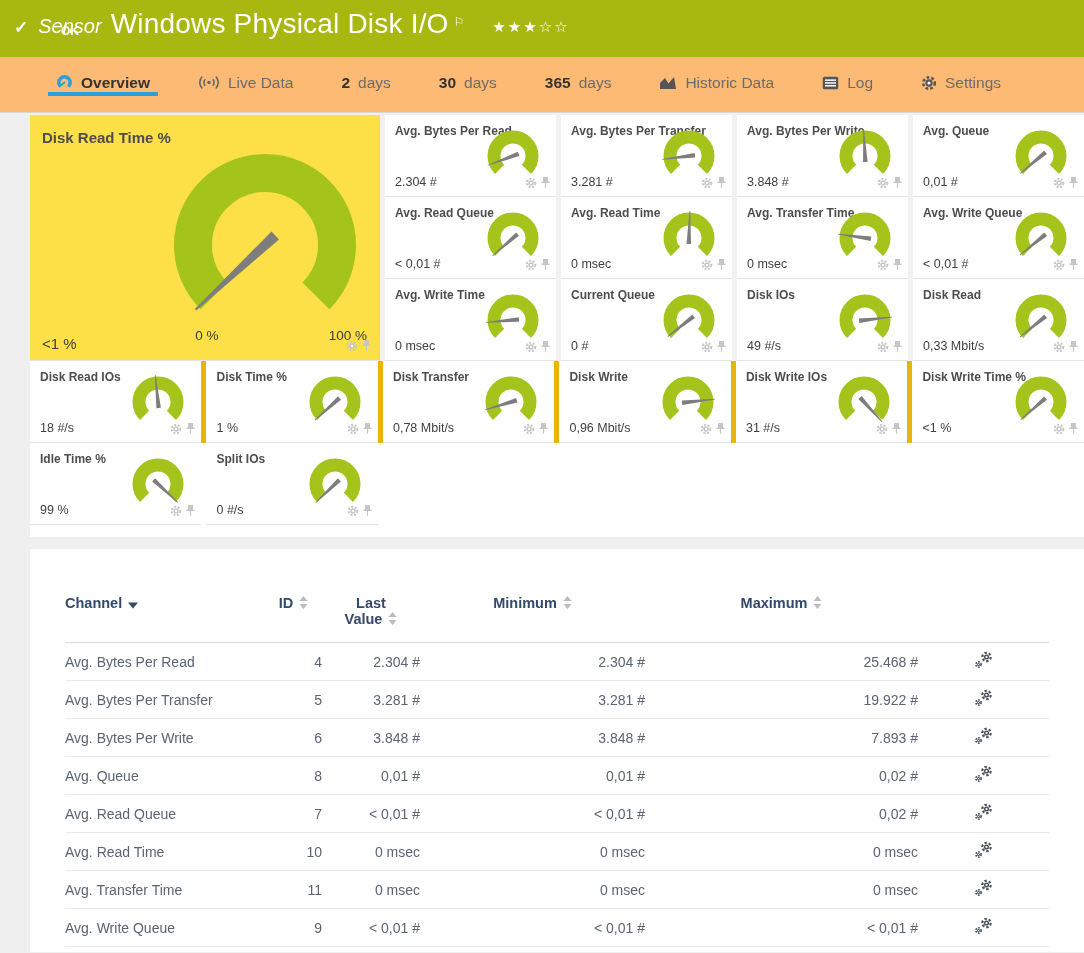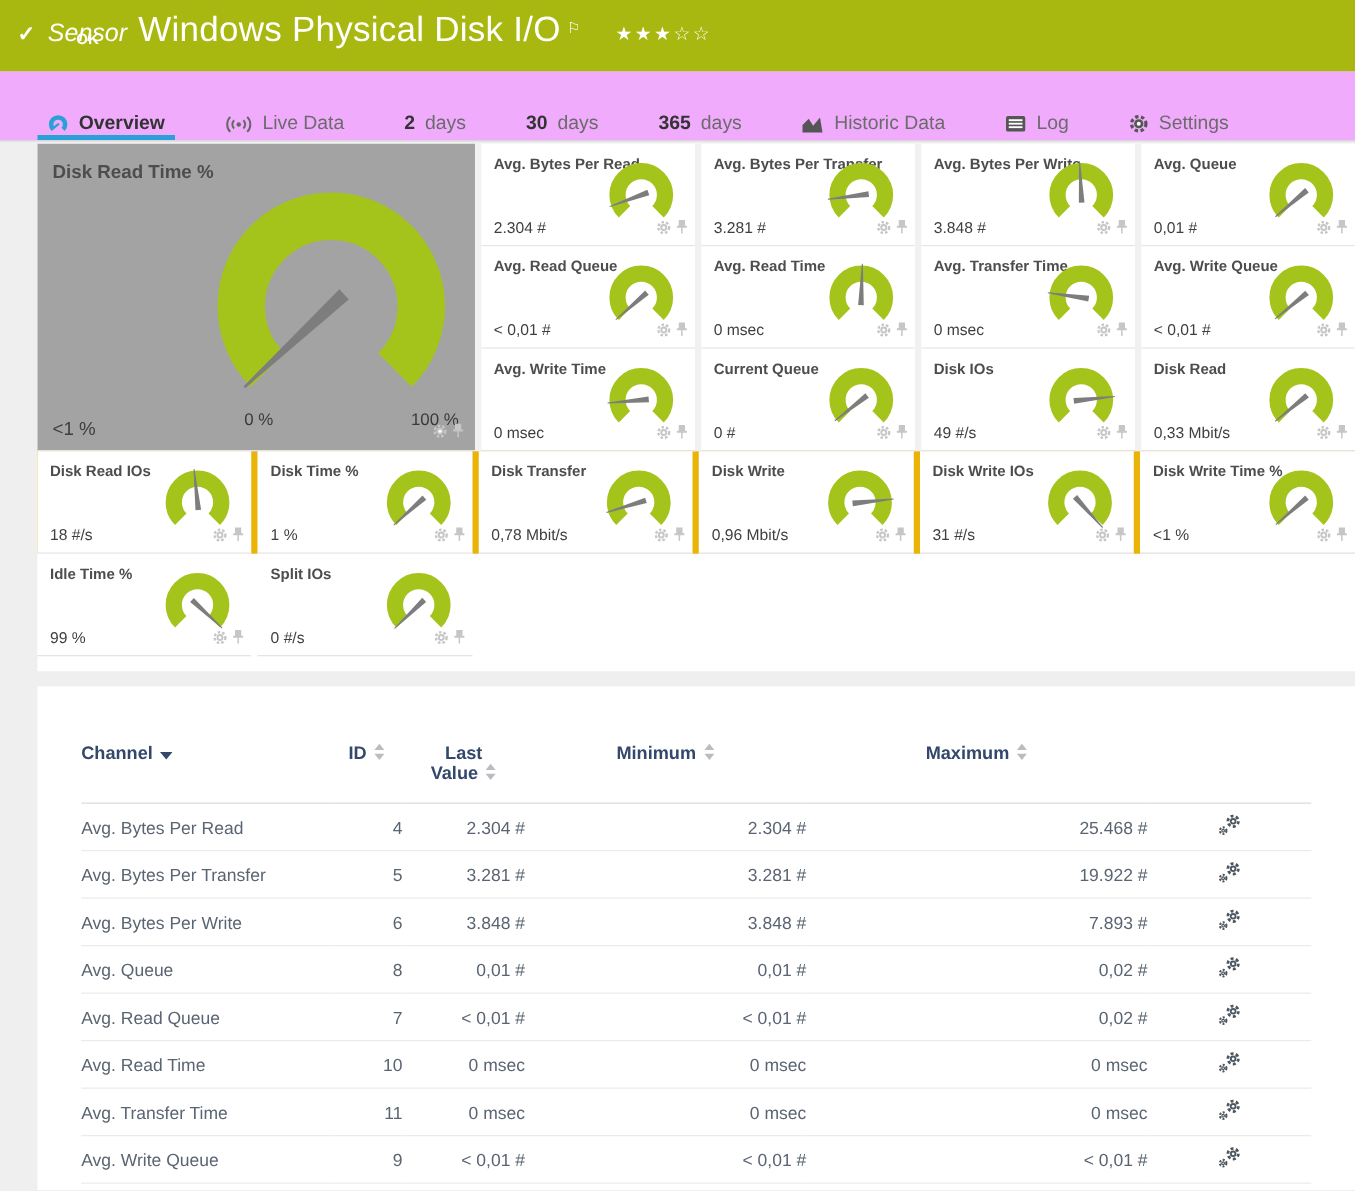--- a/index.html
+++ b/index.html
@@ -15,34 +15,34 @@
   .topbar{height:57px;background:var(--green);position:relative;color:#fff}
   .topbar-row{display:flex;align-items:baseline;padding:8px 0 0 14px}
   .check{font-size:17px;font-weight:bold;margin-right:10px}
   .sensor-kind{font-style:italic;font-size:20px;margin-right:9px}
   .sensor-title{font-size:28px;font-weight:normal;letter-spacing:.2px}
   .flag{font-size:12px;margin-left:5px;position:relative;top:-7px}
   .stars{font-size:15px;margin-left:28px;letter-spacing:2px;position:relative;top:-1px}
   .status-ok{position:absolute;left:61px;top:24px;font-size:12px;font-weight:bold}
 
   
-  .tabs{height:56px;background:#f0abfc;border-bottom:1px solid #d8d8d8;
-        display:flex;align-items:flex-end;padding-left:30px;gap:32px}
+  .tabs{height:56px;background:#fdba74;border-bottom:1px solid #d8d8d8;
+        display:flex;align-items:center;padding-left:48px;gap:32px}
   .tab{display:flex;align-items:center;gap:8px;font-size:15.5px;color:#6b6b6b;
        border-bottom:4px solid transparent;padding:0 8px;cursor:pointer;white-space:nowrap}
   .tab.active{color:#333;font-weight:bold;border-bottom-color:var(--blue)}
   .tab .num{font-weight:bold;color:#333}
   .tab-icon{display:flex;align-items:center}
 
   
   .panel{margin-left:30px;width:1054px;background:#fff}
   #gauges-panel{margin-top:2px;padding-bottom:12px}
 
   .top-section{display:flex;background:#f1f1f1;column-gap:5px}
-  .main-tile{width:350px;height:246px;background:#a3a3a3;position:relative;
+  .main-tile{width:350px;height:246px;background:#fde047;position:relative;
              border-bottom:1px solid #e4e4e4;flex:none}
   .main-tile .m-title{position:absolute;left:12px;top:14px;font-size:15px;
              font-weight:bold;color:var(--title)}
   .main-tile .m-gauge{position:absolute;left:135px;top:30px}
   .main-tile .m-min{position:absolute;left:137px;top:213px;width:80px;
              text-align:center;font-size:13.5px;color:#3a3a3a}
   .main-tile .m-max{position:absolute;left:257px;top:213px;width:80px;
              text-align:right;font-size:13.5px;color:#3a3a3a}
   .main-tile .m-value{position:absolute;left:12px;bottom:8px;font-size:15px;color:var(--value)}
   .main-tile .t-icons{position:absolute;right:8px;bottom:4px}

